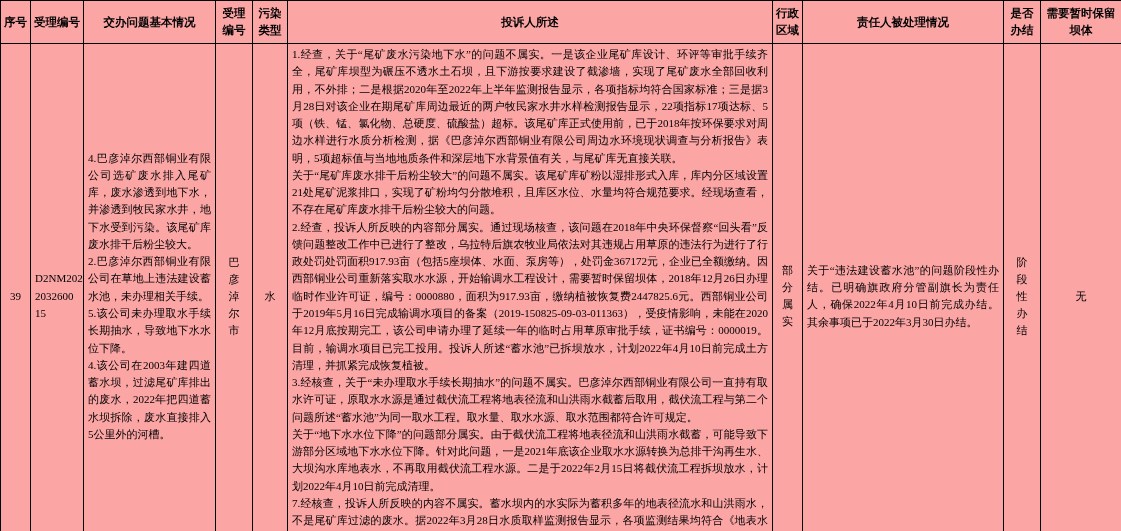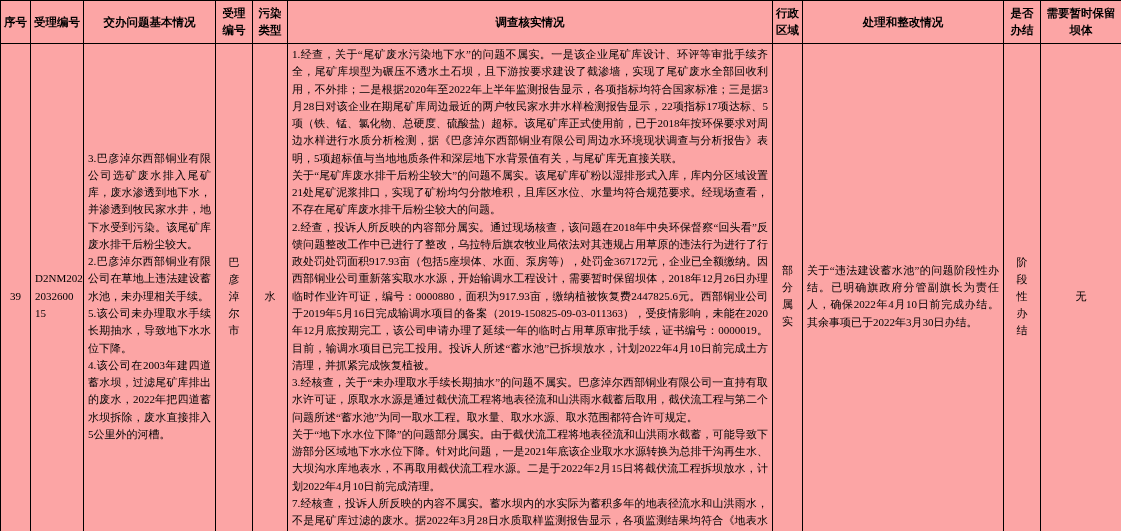--- a/index.html
+++ b/index.html
@@ -46,33 +46,33 @@
         <col style="width:37px">
       <col style="width:81px">
     </colgroup>
     <tbody>
         <tr style="height:43px">
       <th>序号</th>
       <th>受理编号</th>
       <th>交办问题基本情况</th>
       <th>受理编号</th>
       <th>污染类型</th>
-      <th>调查核实情况</th>
+      <th>投诉人所述</th>
       <th>行政区域</th>
-      <th>处理和整改情况</th>
+      <th>责任人被处理情况</th>
       <th>是否办结</th>
       <th>需要暂时保留坝体</th>
     </tr>
     <tr style="height:482px">
       <td class="center">39</td>
       <td class="case-no">D2NM202
 2032600
 15</td>
       <td class="cell-paras">
-        <p>3.巴彦淖尔西部铜业有限公司选矿废水排入尾矿库，废水渗透到地下水，并渗透到牧民家水井，地下水受到污染。该尾矿库废水排干后粉尘较大。</p>
+        <p>4.巴彦淖尔西部铜业有限公司选矿废水排入尾矿库，废水渗透到地下水，并渗透到牧民家水井，地下水受到污染。该尾矿库废水排干后粉尘较大。</p>
         <p>2.巴彦淖尔西部铜业有限公司在草地上违法建设蓄水池，未办理相关手续。</p>
         <p>5.该公司未办理取水手续长期抽水，导致地下水水位下降。</p>
         <p>4.该公司在2003年建四道蓄水坝，过滤尾矿库排出的废水，2022年把四道蓄水坝拆除，废水直接排入5公里外的河槽。</p>
       </td>
       <td class="center">
         <span class="vtext">巴彦淖尔市</span>
       </td>
       <td class="center">水</td>
       <td class="cell-paras investigation">
         <p>1.经查，关于“尾矿废水污染地下水”的问题不属实。一是该企业尾矿库设计、环评等审批手续齐全，尾矿库坝型为碾压不透水土石坝，且下游按要求建设了截渗墙，实现了尾矿废水全部回收利用，不外排；二是根据2020年至2022年上半年监测报告显示，各项指标均符合国家标准；三是据3月28日对该企业在期尾矿库周边最近的两户牧民家水井水样检测报告显示，22项指标17项达标、5项（铁、锰、氯化物、总硬度、硫酸盐）超标。该尾矿库正式使用前，已于2018年按环保要求对周边水样进行水质分析检测，据《巴彦淖尔西部铜业有限公司周边水环境现状调查与分析报告》表明，5项超标值与当地地质条件和深层地下水背景值有关，与尾矿库无直接关联。</p>

